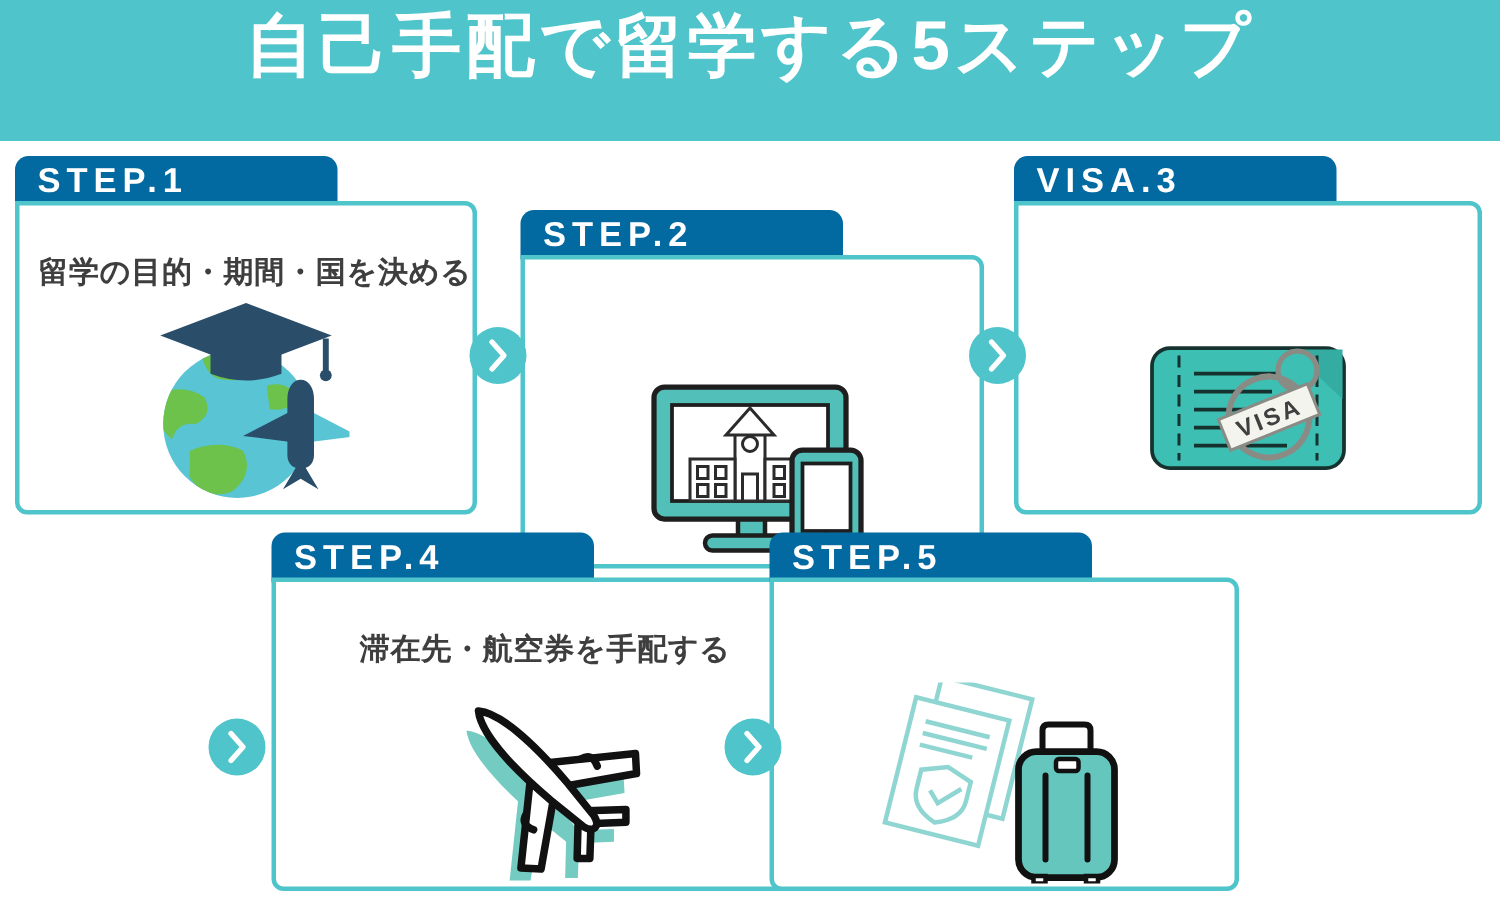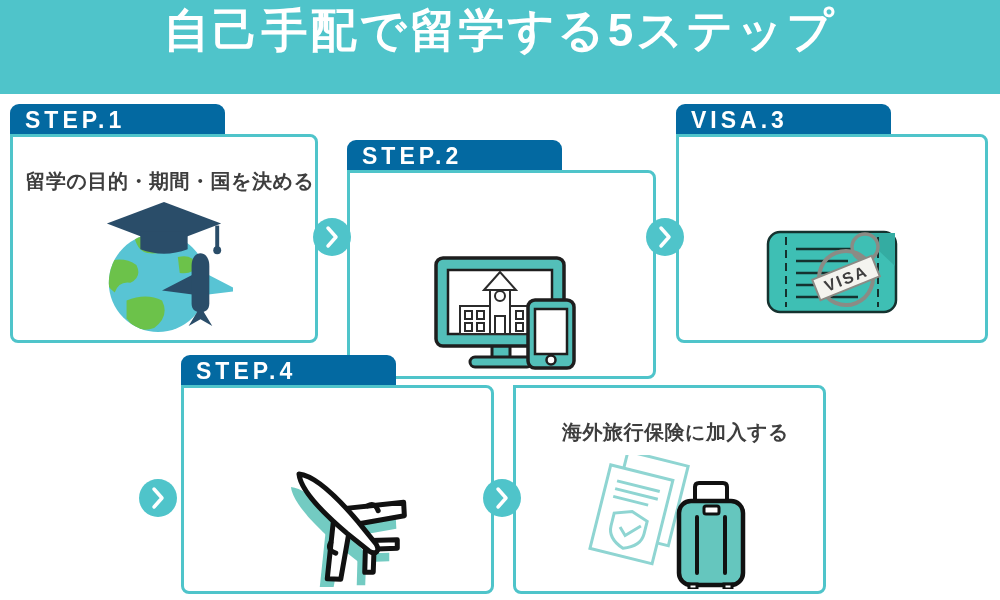--- a/index.html
+++ b/index.html
@@ -15,21 +15,21 @@
           letter-spacing:4px; display:flex; align-items:center; padding-left:15px; box-sizing:border-box; }
   .cardbody { position:absolute; left:0; right:0; top:30px; bottom:0; background:#ffffff;
           border:3px solid #4FC4CA; border-radius:0 8px 8px 8px; box-sizing:border-box; }
   .card-title { position:absolute; left:12px; right:0; top:64px; text-align:center; font-weight:bold;
           font-size:20px; color:#3E3E3E; letter-spacing:0.5px; }
   .icon-wrap { position:absolute; left:0; right:0; display:flex; justify-content:center; }
 
   .card1 { left:10px;  top:104px; width:308px; }
   .card2 { left:347px; top:104px; width:309px;margin-top:36px; }
   .card3 { left:676px; top:104px; width:312px; }
-  .card4 { left:181px; top:355px; width:313px; }
+  .card4 { left:181px; top:355px; width:313px;padding-left:40px; }
   .card5 { left:513px; top:355px; width:313px; }
 
   .icon1 { top:94px; }  .icon2 { top:112px; } .icon3 { top:116px; }
   .icon4 { top:96px; }  .icon5 { top:100px; }
 
   .arrow { position:absolute; width:38px; height:38px; border-radius:50%; background:#4FC4CA;
            display:flex; align-items:center; justify-content:center; z-index:5; }
   .arrow1 { left:313px; top:218px; } .arrow2 { left:646px; top:218px; }
   .arrow3 { left:139px; top:479px; } .arrow4 { left:483px; top:479px; }
 </style>
@@ -136,20 +136,21 @@
           <rect x="52" y="47" width="64" height="22" fill="#F4F4EF" stroke="#8B8B85" stroke-width="2"></rect>
           <text x="84" y="64" text-anchor="middle" font-size="16" font-weight="bold" letter-spacing="2" fill="#3F3F3F" font-family="Liberation Sans, sans-serif">VISA</text>
         </g>
       </svg>
     </div>
   </div>
 
   <div class="card card4">
     <div class="tab">STEP.4</div>
     <div class="cardbody"></div>
+    <div class="card-title">滞在先・航空券を手配する</div>
     <div class="icon-wrap icon4">
       <svg width="186" height="136" viewBox="0 0 186 136">
         <g transform="translate(95,64)">
 
           <g transform="translate(-8,13) rotate(-45)" fill="#73CBC2">
             <polygon points="-7,-2 -54,36 -45,46 -5,18"></polygon>
             <polygon points="7,-2 54,36 45,46 5,18"></polygon>
             <polygon points="-4,40 -23,58 -17,64 -2,50"></polygon>
             <polygon points="4,40 23,58 17,64 2,50"></polygon>
             <path d="M0,-58 C9,-47 11,-18 8,18 L5,46 C3,54 -3,54 -5,46 L-8,18 C-11,-18 -9,-47 0,-58 Z"></path>
@@ -166,22 +167,22 @@
           <g transform="rotate(-45)" fill="none" stroke="#111111" stroke-width="5" stroke-linecap="round">
             <path d="M-30,24 q-4,-9 4,-11"></path>
             <path d="M30,24 q4,-9 -4,-11"></path>
           </g>
         </g>
       </svg>
     </div>
   </div>
 
   <div class="card card5">
-    <div class="cardbody"></div>
-    <div class="card-title">海外旅行保険に加入する</div>
+    <div class="tab">STEP.5</div>
+    <div class="cardbody"></div>
     <div class="icon-wrap icon5">
       <svg width="178" height="134" viewBox="0 0 178 134">
 
         <g transform="rotate(14 64 52)">
           <rect x="34" y="2" width="62" height="82" fill="#ffffff" stroke="#8FD5D2" stroke-width="3"></rect>
         </g>
 
         <g transform="rotate(14 56 70)">
           <rect x="16" y="18" width="64" height="86" fill="#ffffff" stroke="#8FD5D2" stroke-width="3"></rect>
           <g stroke="#8FD5D2" stroke-width="3" fill="none">

